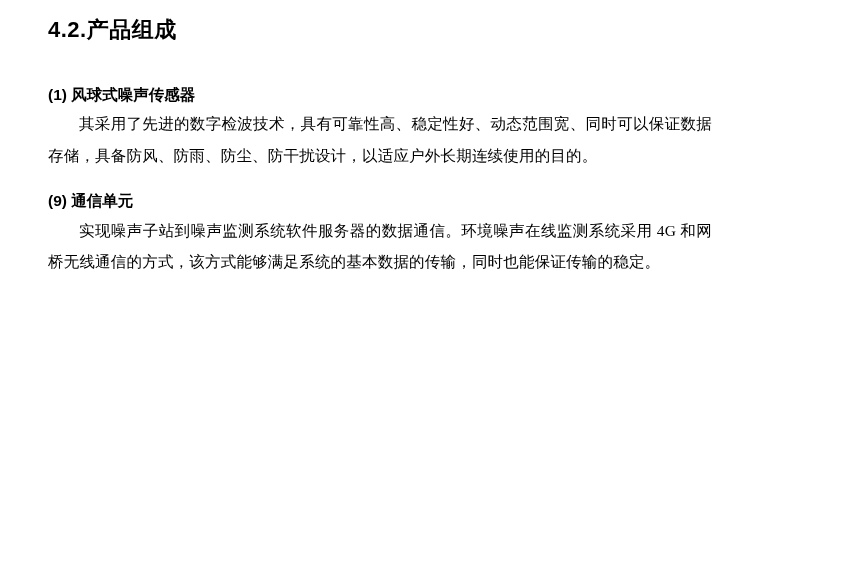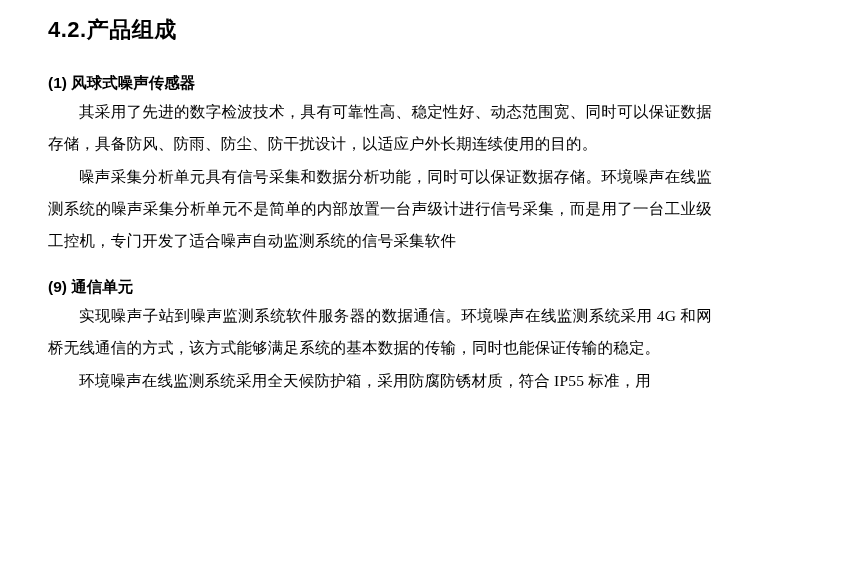--- a/index.html
+++ b/index.html
@@ -34,21 +34,21 @@
     margin-top: 0;
   }
   .item-title {
     font-family: "Liberation Sans", "DejaVu Sans", sans-serif;
     font-size: 15.5px;
     font-weight: 700;
     line-height: 1.5;
     margin: 18px 0 0 0;
   }
   .item-title.first {
-    margin-top: 26px;
+    margin-top: 38px;
   }
   .item-body {
     font-family: "Liberation Serif", "DejaVu Serif", serif;
     font-size: 15.5px;
     line-height: 2.05;
     text-align: justify;
     text-justify: inter-ideograph;
     margin: 2px 0 0 0;
     text-indent: 2em;
     letter-spacing: 0.2px;
@@ -62,26 +62,24 @@
   <h1 class="doc-heading">4.2.产品组成</h1>
 
   <div class="section">
 
     <div class="item">
       <p class="item-title first">(1) 风球式噪声传感器</p>
       <p class="item-body">其采用了先进的数字检波技术，具有可靠性高、稳定性好、动态范围宽、同时可以保证数据存储，具备防风、防雨、防尘、防干扰设计，以适应户外长期连续使用的目的。</p>
     </div>
 
     <div class="item">
-      <p class="item-body">噪声采集分析单元具有信号采集和数据分析功能，同时可以保证数据存储。环境噪声在线监测系统的噪声采集分析单元不是简单的内部放置一台声级计进行信号采集，而是用了一台工业级工控机，专门开发了适合噪声自动监测系统的信号采集软件</p>
     </div>
 
     <div class="item">
       <p class="item-title">(9) 通信单元</p>
       <p class="item-body">实现噪声子站到噪声监测系统软件服务器的数据通信。环境噪声在线监测系统采用 4G 和网桥无线通信的方式，该方式能够满足系统的基本数据的传输，同时也能保证传输的稳定。</p>
     </div>
 
     <div class="item">
-      <p class="item-body">环境噪声在线监测系统采用全天候防护箱，采用防腐防锈材质，符合 IP55 标准，用</p>
     </div>
 
   </div>
 </div>
 
 </body></html>

